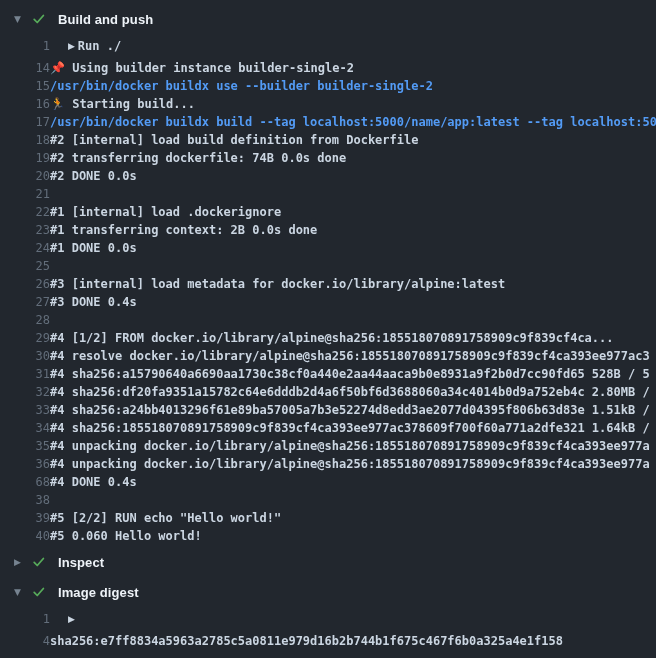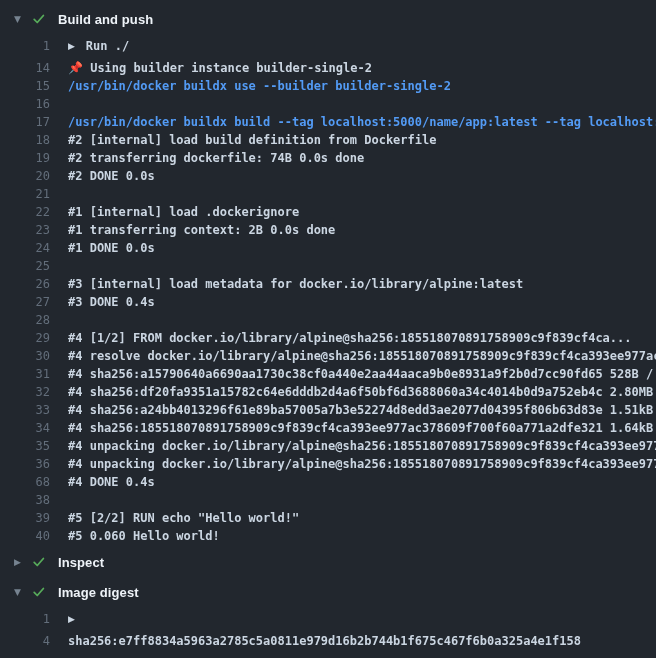--- a/index.html
+++ b/index.html
@@ -65,37 +65,36 @@
   }
   .line-number {
     width: 50px;
     min-width: 50px;
     text-align: right;
     color: #636e7b;
     font-weight: 400;
     cursor: pointer;
   }
   .line-text {
-    margin-left: 18px;
     color: #cbd6e2;
     font-weight: 600;
   }
   .line-text.command {
     color: #539bf5;
     text-align: center;
   }
   .group-toggle-icon {
     margin-left: 18px;
     margin-right: 0;
     color: #cbd6e2;
     font-size: 9px;
     font-family: "DejaVu Sans", sans-serif;
   }
   .group-line .line-text {
-    margin-left: 8px;
+    margin-left: 0;
     cursor: pointer;
   }
 </style>
 </head>
 <body>
 
 <div class="log-viewer" id="log-root">
     <div class="log-section">
       <div class="section-header">
         <span class="toggle-icon">▼</span>
@@ -103,21 +102,21 @@
           <svg width="14" height="14" viewBox="0 0 16 16">
             <path fill="none" stroke="#57ab5a" stroke-width="2" stroke-linecap="round" stroke-linejoin="round" d="M2.5 8.5l3.5 3.5 7-8"></path>
           </svg>
         </span>
         <span class="section-title">Build and push</span>
       </div>
       <div class="section-log">
         <div class="log-line group-line"><span class="line-number">1</span><span class="group-toggle-icon">▶ </span><span class="line-text">Run ./</span></div>
         <div class="log-line"><span class="line-number">14</span><span class="line-text">📌 Using builder instance builder-single-2</span></div>
         <div class="log-line"><span class="line-number">15</span><span class="line-text command">/usr/bin/docker buildx use --builder builder-single-2</span></div>
-        <div class="log-line"><span class="line-number">16</span></div>
+        <div class="log-line"><span class="line-number">16</span><span class="line-text">🏃 Starting build...</span></div>
         <div class="log-line"><span class="line-number">17</span><span class="line-text command">/usr/bin/docker buildx build --tag localhost:5000/name/app:latest --tag localhost:50</span></div>
         <div class="log-line"><span class="line-number">18</span><span class="line-text">#2 [internal] load build definition from Dockerfile</span></div>
         <div class="log-line"><span class="line-number">19</span><span class="line-text">#2 transferring dockerfile: 74B 0.0s done</span></div>
         <div class="log-line"><span class="line-number">20</span><span class="line-text">#2 DONE 0.0s</span></div>
         <div class="log-line"><span class="line-number">21</span><span class="line-text"></span></div>
         <div class="log-line"><span class="line-number">22</span><span class="line-text">#1 [internal] load .dockerignore</span></div>
         <div class="log-line"><span class="line-number">23</span><span class="line-text">#1 transferring context: 2B 0.0s done</span></div>
         <div class="log-line"><span class="line-number">24</span><span class="line-text">#1 DONE 0.0s</span></div>
         <div class="log-line"><span class="line-number">25</span><span class="line-text"></span></div>
         <div class="log-line"><span class="line-number">26</span><span class="line-text">#3 [internal] load metadata for docker.io/library/alpine:latest</span></div>

